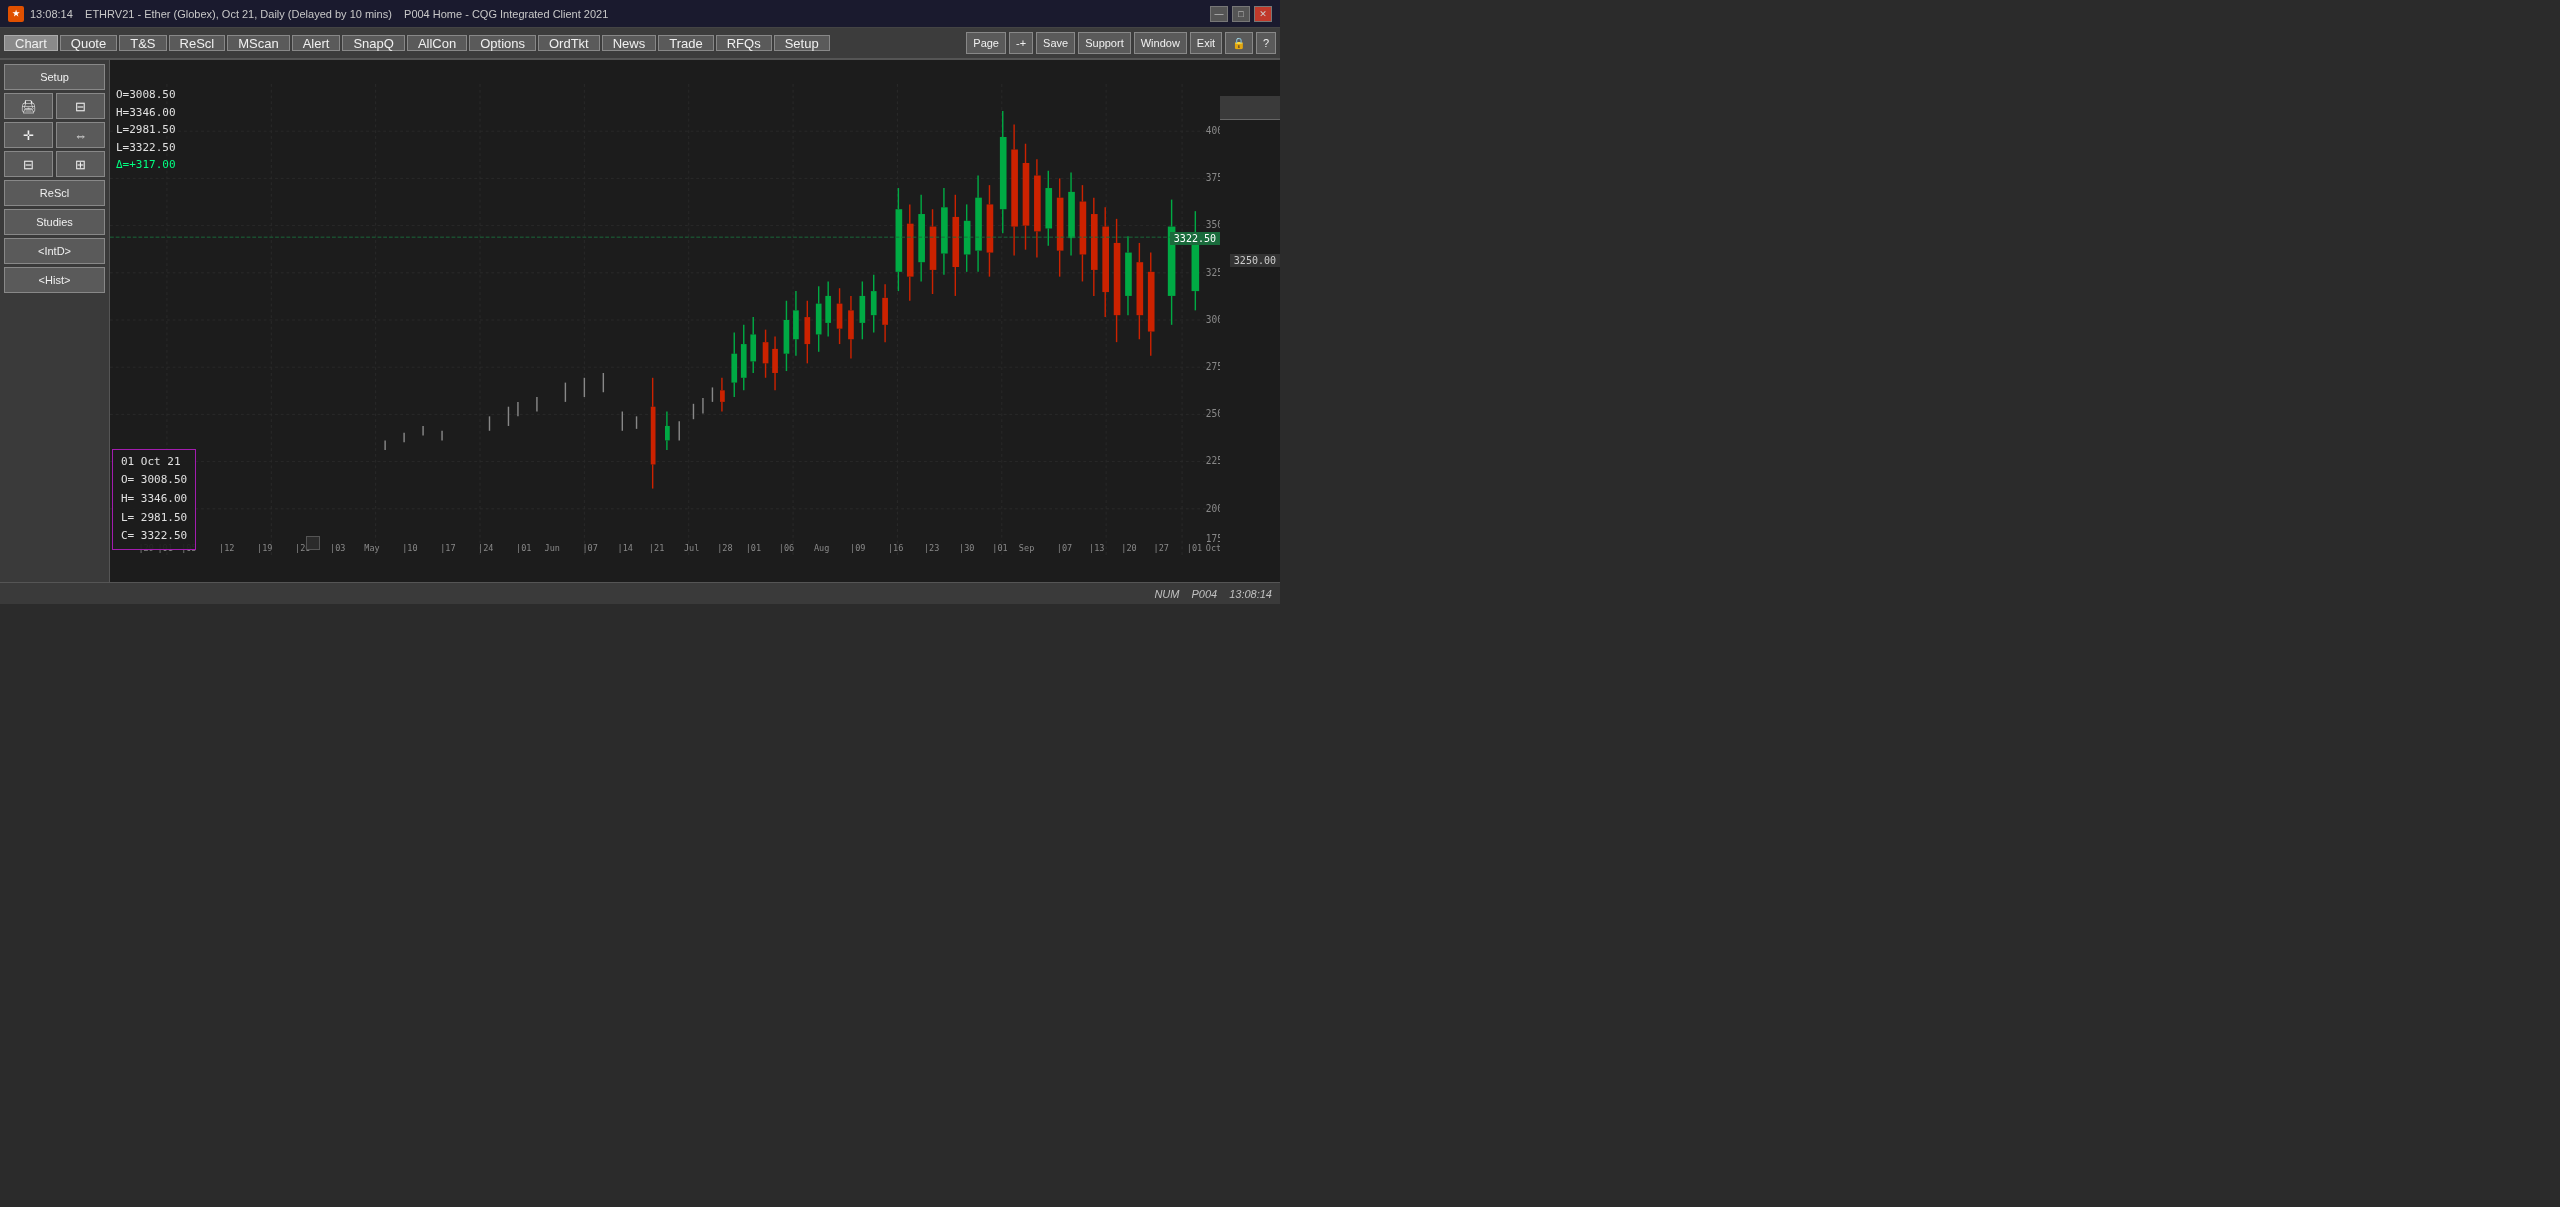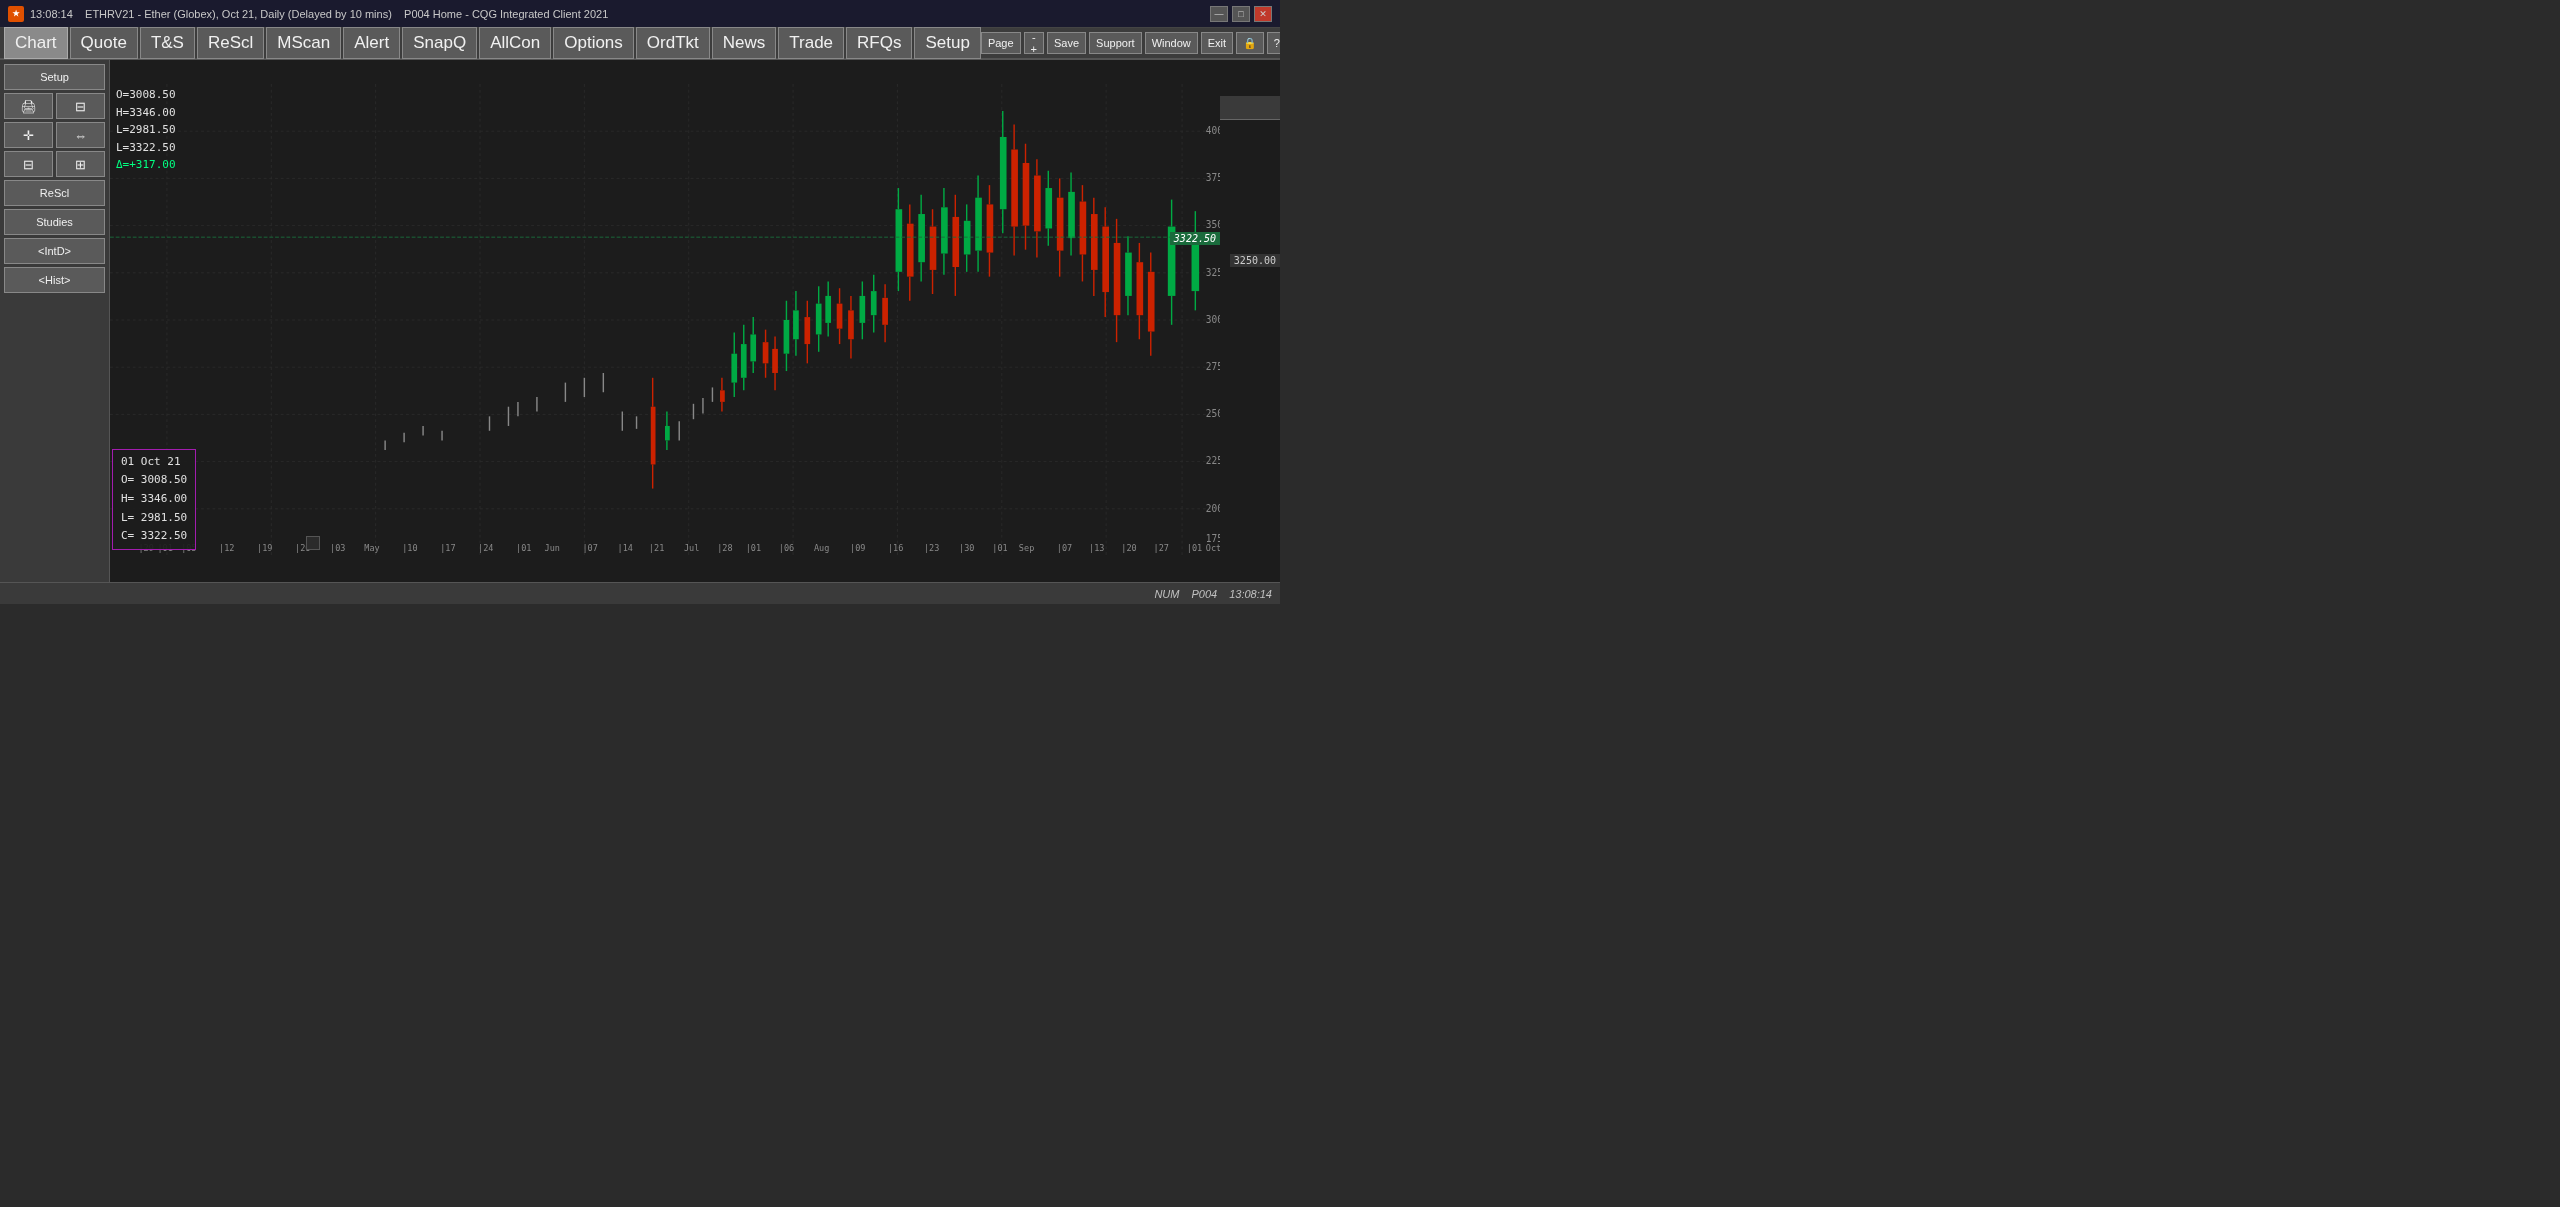--- a/index.html
+++ b/index.html
@@ -53,26 +53,26 @@
       height: 32px;
       display: flex;
       align-items: center;
       padding: 0 4px;
       justify-content: space-between;
       border-bottom: 2px solid #555;
     }
     #menu-left { display: flex; align-items: center; gap: 2px; }
     #menu-right { display: flex; align-items: center; gap: 3px; }
     .menu-btn {
-      height: 32px;
+      height: 16px;
       padding: 0 10px;
       background: #5a5a5a;
       border: 1px solid #888;
       color: #f0f0f0;
-      font-size: 17px;
+      font-size: 13px;
       cursor: pointer;
       display: flex; align-items: center;
     }
     .menu-btn.active { background: #8a8a8a; border-color: #aaa; }
     .menu-btn-sm {
       height: 22px;
       padding: 0 6px;
       background: #5a5a5a;
       border: 1px solid #888;
       color: #f0f0f0;
@@ -562,21 +562,21 @@
       <text x="930" y="485" fill="#888" font-size="9" font-family="monospace">|01</text>
       <text x="958" y="485" fill="#888" font-size="9" font-family="monospace">Sep</text>
       <text x="998" y="485" fill="#888" font-size="9" font-family="monospace">|07</text>
       <text x="1032" y="485" fill="#888" font-size="9" font-family="monospace">|13</text>
       <text x="1066" y="485" fill="#888" font-size="9" font-family="monospace">|20</text>
       <text x="1100" y="485" fill="#888" font-size="9" font-family="monospace">|27</text>
       <text x="1135" y="485" fill="#888" font-size="9" font-family="monospace">|01</text>
       <text x="1155" y="485" fill="#888" font-size="9" font-family="monospace">Oct</text>
     </svg>
 
-    <div style="position:absolute;right:60px;top:calc(24px + 148px);background:#1a6b3c;color:white;font-size:10px;padding:1px 4px;font-family:monospace;white-space:nowrap;z-index:10;font-style:italic;">
+    <div style="position:absolute;right:60px;top:calc(24px + 148px);background:#1a6b3c;color:white;font-size:10px;padding:1px 4px;font-family:monospace;white-space:nowrap;z-index:10;">
       <span>3322.50</span>
     </div>
 
     <div style="position:absolute;right:0;top:calc(24px + 170px);background:#333;color:#ccc;font-size:10px;padding:1px 4px;font-family:monospace;white-space:nowrap;z-index:10;">3250.00</div>
 
     <div id="bottom-ohlc" style="position:absolute;bottom:32px;left:2px;background:rgba(28,28,28,0.92);border:1px solid #a21caf;padding:3px 8px;font-size:11px;font-family:monospace;color:#e0e0e0;line-height:1.7;z-index:10;">
       <div>01  Oct  21</div>
       <div>O=  3008.50</div>
       <div>H=  3346.00</div>
       <div>L=  2981.50</div>

